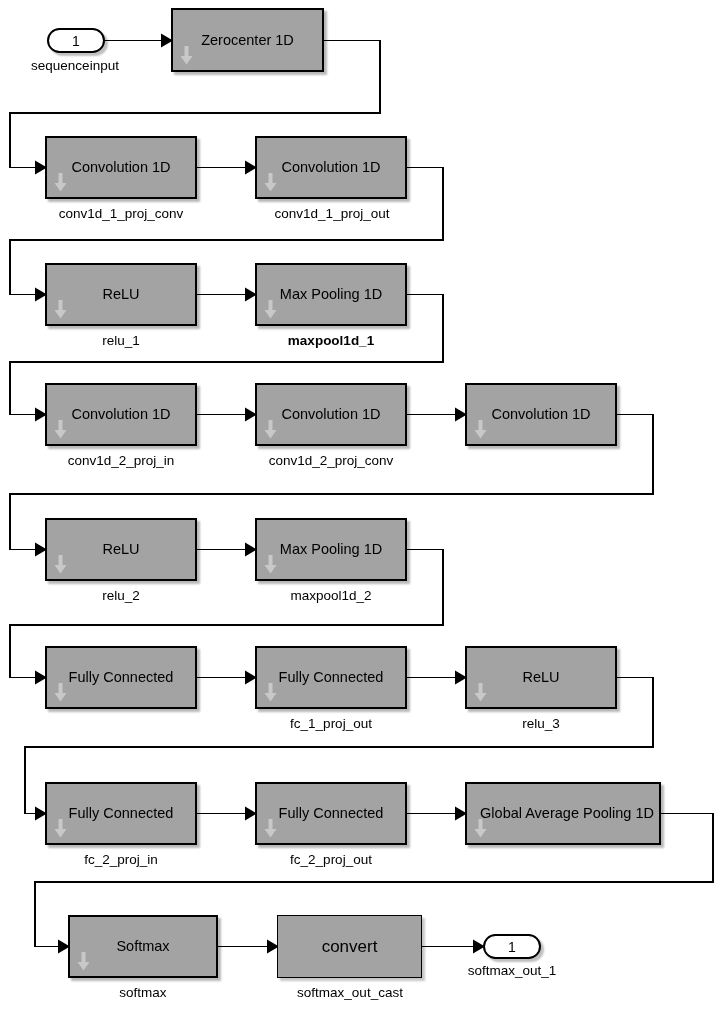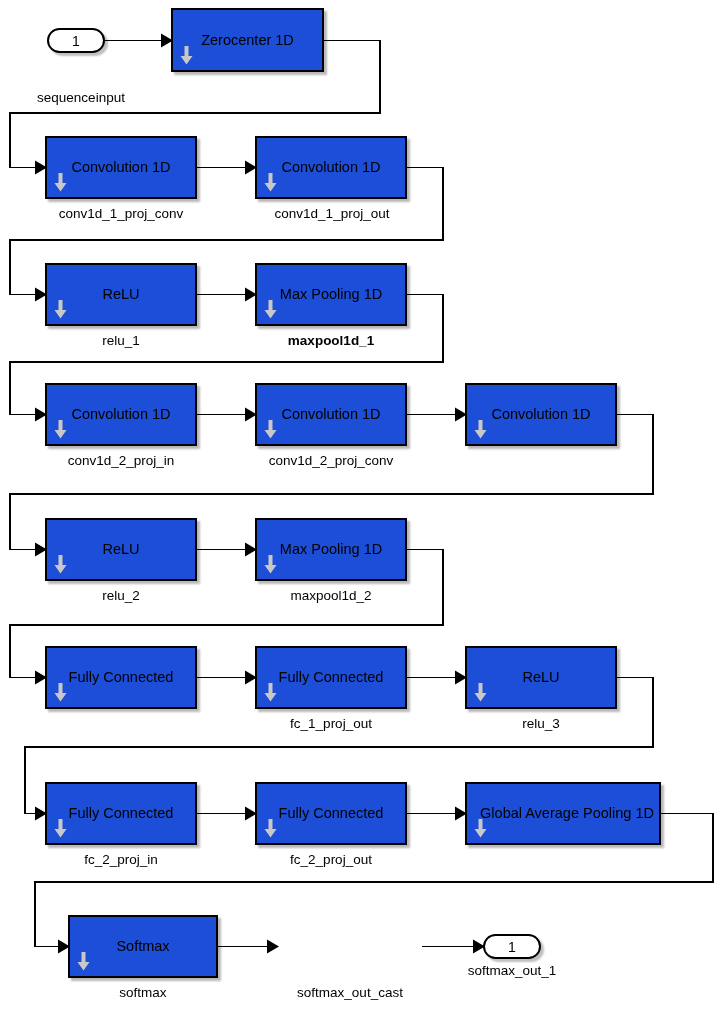--- a/index.html
+++ b/index.html
@@ -33,21 +33,21 @@
     shape-rendering: crispEdges;
   }
   #wires polygon.arrowhead {
     fill: #000000;
     stroke: none;
   }
   
   .block {
     position: absolute;
     box-sizing: border-box;
-    background: #1d4ed8;
+    background: #a3a3a3;
     border: 2.5px solid #000000;
     box-shadow: 3px 3px 2px rgba(0,0,0,0.28);
     display: flex;
     align-items: center;
     justify-content: center;
   }
   .block.thin {
     border-width: 1.3px;
     box-shadow: 3px 3px 2px rgba(0,0,0,0.22);
   }
@@ -196,21 +196,21 @@
 
     <g>
       <path d="M422,946.5 L474,946.5"></path>
       <polygon class="arrowhead" points="473,939.5 485,946.5 473,953.5"></polygon>
     </g>
   </svg>
 
   <div class="port" style="left:47px; top:28px; width:58px; height:25px;">
     <span class="port-num">1</span>
   </div>
-  <div class="caption" style="left:10px; top:58px; width:142px;margin-top:32px;">sequenceinput</div>
+  <div class="caption" style="left:4px; top:58px; width:142px;">sequenceinput</div>
 
   <div class="block" style="left:171px; top:8px; width:153px; height:64px;">
     <span class="block-label">Zerocenter 1D</span>
     <svg class="dive-icon" viewBox="0 0 13 19">
       <path d="M4.5,0 L8.5,0 L8.5,10 L12.5,10 L6.5,18.5 L0.5,10 L4.5,10 Z" fill="#c8c8c8"></path>
     </svg>
   </div>
 
   <div class="block" style="left:45px; top:136px; width:152px; height:63px;">
     <span class="block-label">Convolution 1D</span>
@@ -330,20 +330,23 @@
   </div>
 
   <div class="block" style="left:68px; top:915px; width:150px; height:63px;">
     <span class="block-label">Softmax</span>
     <svg class="dive-icon" viewBox="0 0 13 19">
       <path d="M4.5,0 L8.5,0 L8.5,10 L12.5,10 L6.5,18.5 L0.5,10 L4.5,10 Z" fill="#c8c8c8"></path>
     </svg>
   </div>
   <div class="caption" style="left:43px; top:985px; width:200px;">softmax</div>
 
+  <div class="block thin" style="left:277px; top:915px; width:145px; height:63px;">
+    <span class="block-label">convert</span>
+  </div>
   <div class="caption" style="left:250px; top:985px; width:200px;">softmax_out_cast</div>
 
   <div class="port" style="left:483px; top:934px; width:58px; height:25px;">
     <span class="port-num">1</span>
   </div>
   <div class="caption" style="left:441px; top:963px; width:142px;">softmax_out_1</div>
 
 </div>
 
 </body></html>

